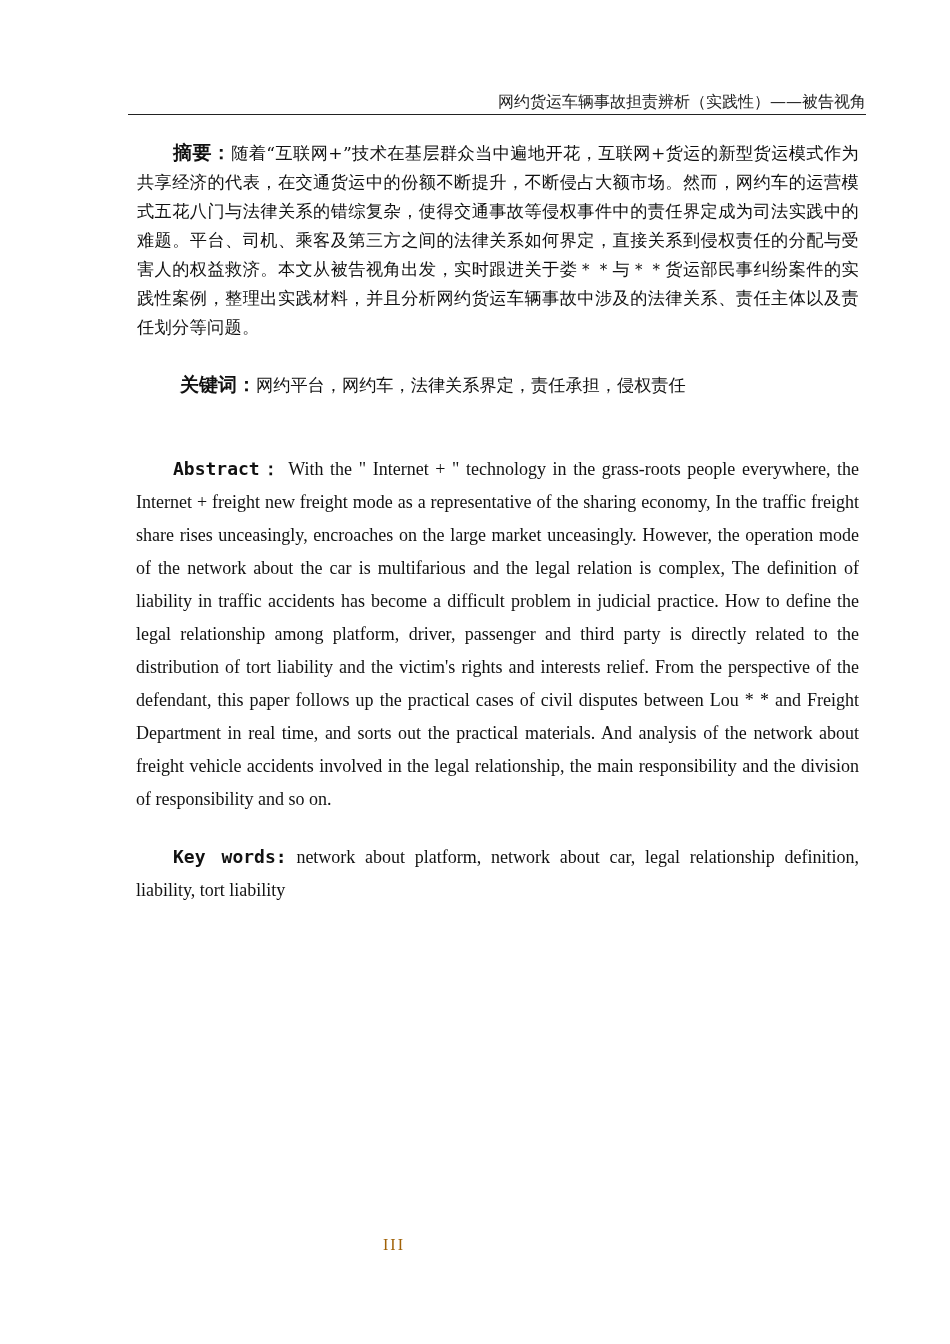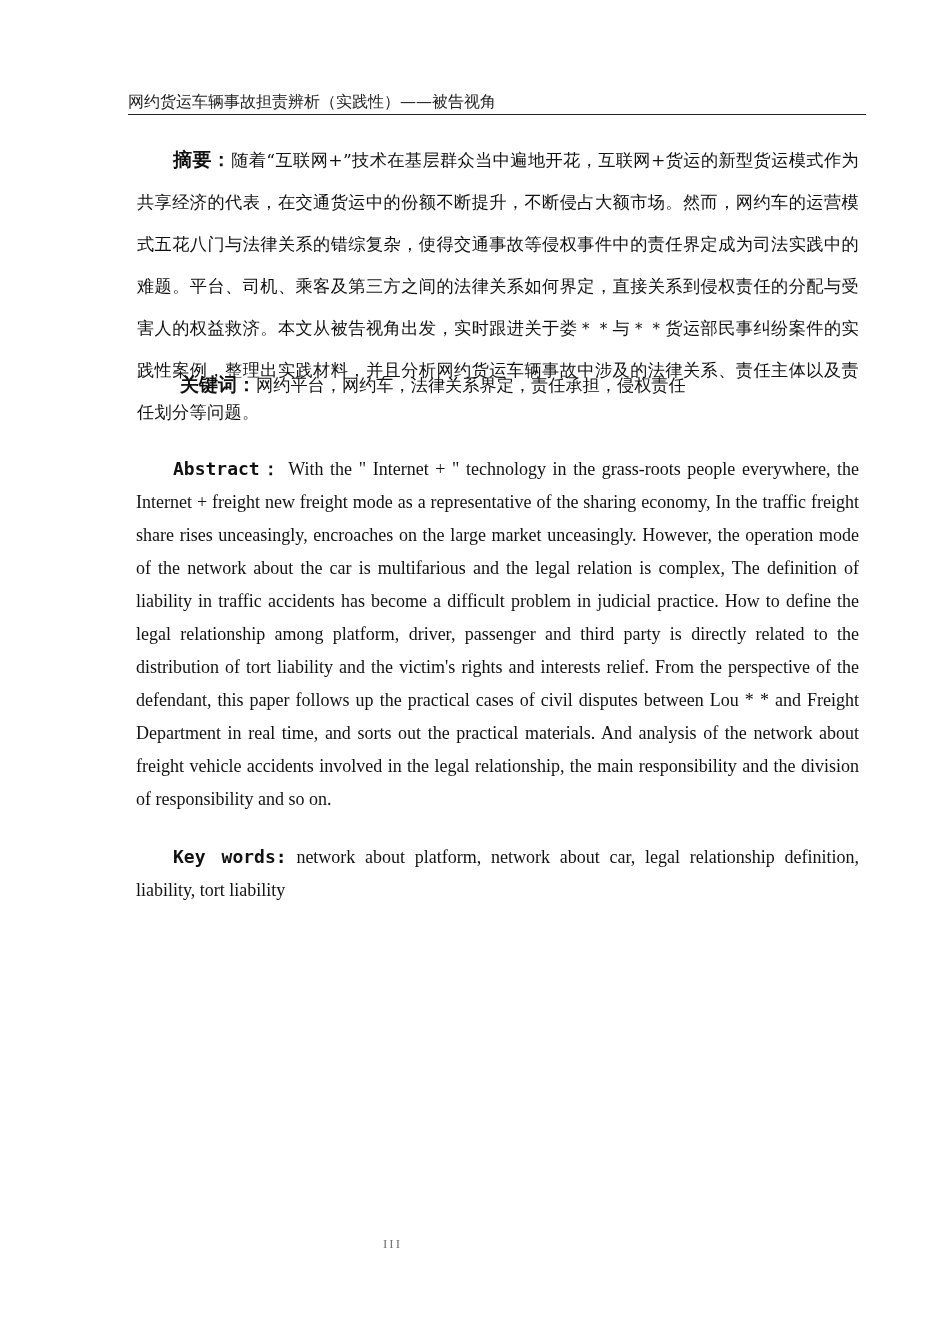--- a/index.html
+++ b/index.html
@@ -1,39 +1,39 @@
 <!DOCTYPE html>
 <html><head>
 <meta charset="utf-8">
 <style>
   html, body { margin: 0; padding: 0; background: #ffffff; }
   body { width: 950px; height: 1344px; position: relative; overflow: hidden; color: #111; }
   .header-title {
     position: absolute; left: 128px; width: 738px; top: 92px;
-    text-align: left; font-family: "DejaVu Serif", serif; font-size: 16px; color: #222; line-height: 20px;
+    text-align: right; font-family: "DejaVu Serif", serif; font-size: 16px; color: #222; line-height: 20px;
   }
   .header-rule { position: absolute; left: 128px; width: 738px; top: 114px; height: 0; border-top: 1.5px solid #222; }
   .cn-block {
     position: absolute; left: 137px; width: 722px; top: 138px;
-    font-family: "DejaVu Serif", serif; font-size: 17.2px; line-height: 42px; color: #111;
+    font-family: "DejaVu Serif", serif; font-size: 17.2px; line-height: 29px; color: #111;
     text-align: justify; text-align-last: left; letter-spacing: 0.3px;
   }
   .cn-block p { margin: 0; text-indent: 36px; }
   .bold-label { font-family: "DejaVu Sans", sans-serif; font-weight: bold; font-size: 19px; }
   .cn-kw { position: absolute; left: 180px; top: 369px; font-family: "DejaVu Serif", serif; font-size: 17.2px; line-height: 30px; text-align: right; }
   .en-block {
     position: absolute; left: 136px; width: 723px; top: 452px;
     font-family: "Liberation Serif", serif; font-size: 18px; line-height: 33px; color: #111;
     text-align: justify;
   }
   .en-block p { margin: 0; text-indent: 37px; }
   .en-label { font-family: "DejaVu Sans Mono", monospace; font-weight: bold; font-size: 18px; margin-top: 48px; }
   .en-kw { position: absolute; left: 136px; width: 723px; top: 840px; font-family: "Liberation Serif", serif; font-size: 18px; line-height: 33px; text-align: justify; }
   .en-kw p { margin: 0; text-indent: 37px; }
-  .page-num { position: absolute; left: 383px; top: 1236px; font-family: "Liberation Serif", serif; font-size: 13px; color: #737373; letter-spacing: 2px; }
+  .page-num { position: absolute; left: 383px; top: 1236px; font-family: "Liberation Serif", serif; font-size: 16px; color: #a16207; letter-spacing: 2px; }
 </style>
 </head>
 <body>
 
 <div class="header-title">网约货运车辆事故担责辨析（实践性）——被告视角</div>
 <div class="header-rule"></div>
 
 <div class="cn-block">
   <p><span class="bold-label">摘要：</span><span>随着“互联网+”技术在基层群众当中遍地开花，互联网+货运的新型货运模式作为共享经济的代表，在交通货运中的份额不断提升，不断侵占大额市场。然而，网约车的运营模式五花八门与法律关系的错综复杂，使得交通事故等侵权事件中的责任界定成为司法实践中的难题。平台、司机、乘客及第三方之间的法律关系如何界定，直接关系到侵权责任的分配与受害人的权益救济。本文从被告视角出发，实时跟进关于娄＊＊与＊＊货运部民事纠纷案件的实践性案例，整理出实践材料，并且分析网约货运车辆事故中涉及的法律关系、责任主体以及责任划分等问题。</span></p>
 </div>

